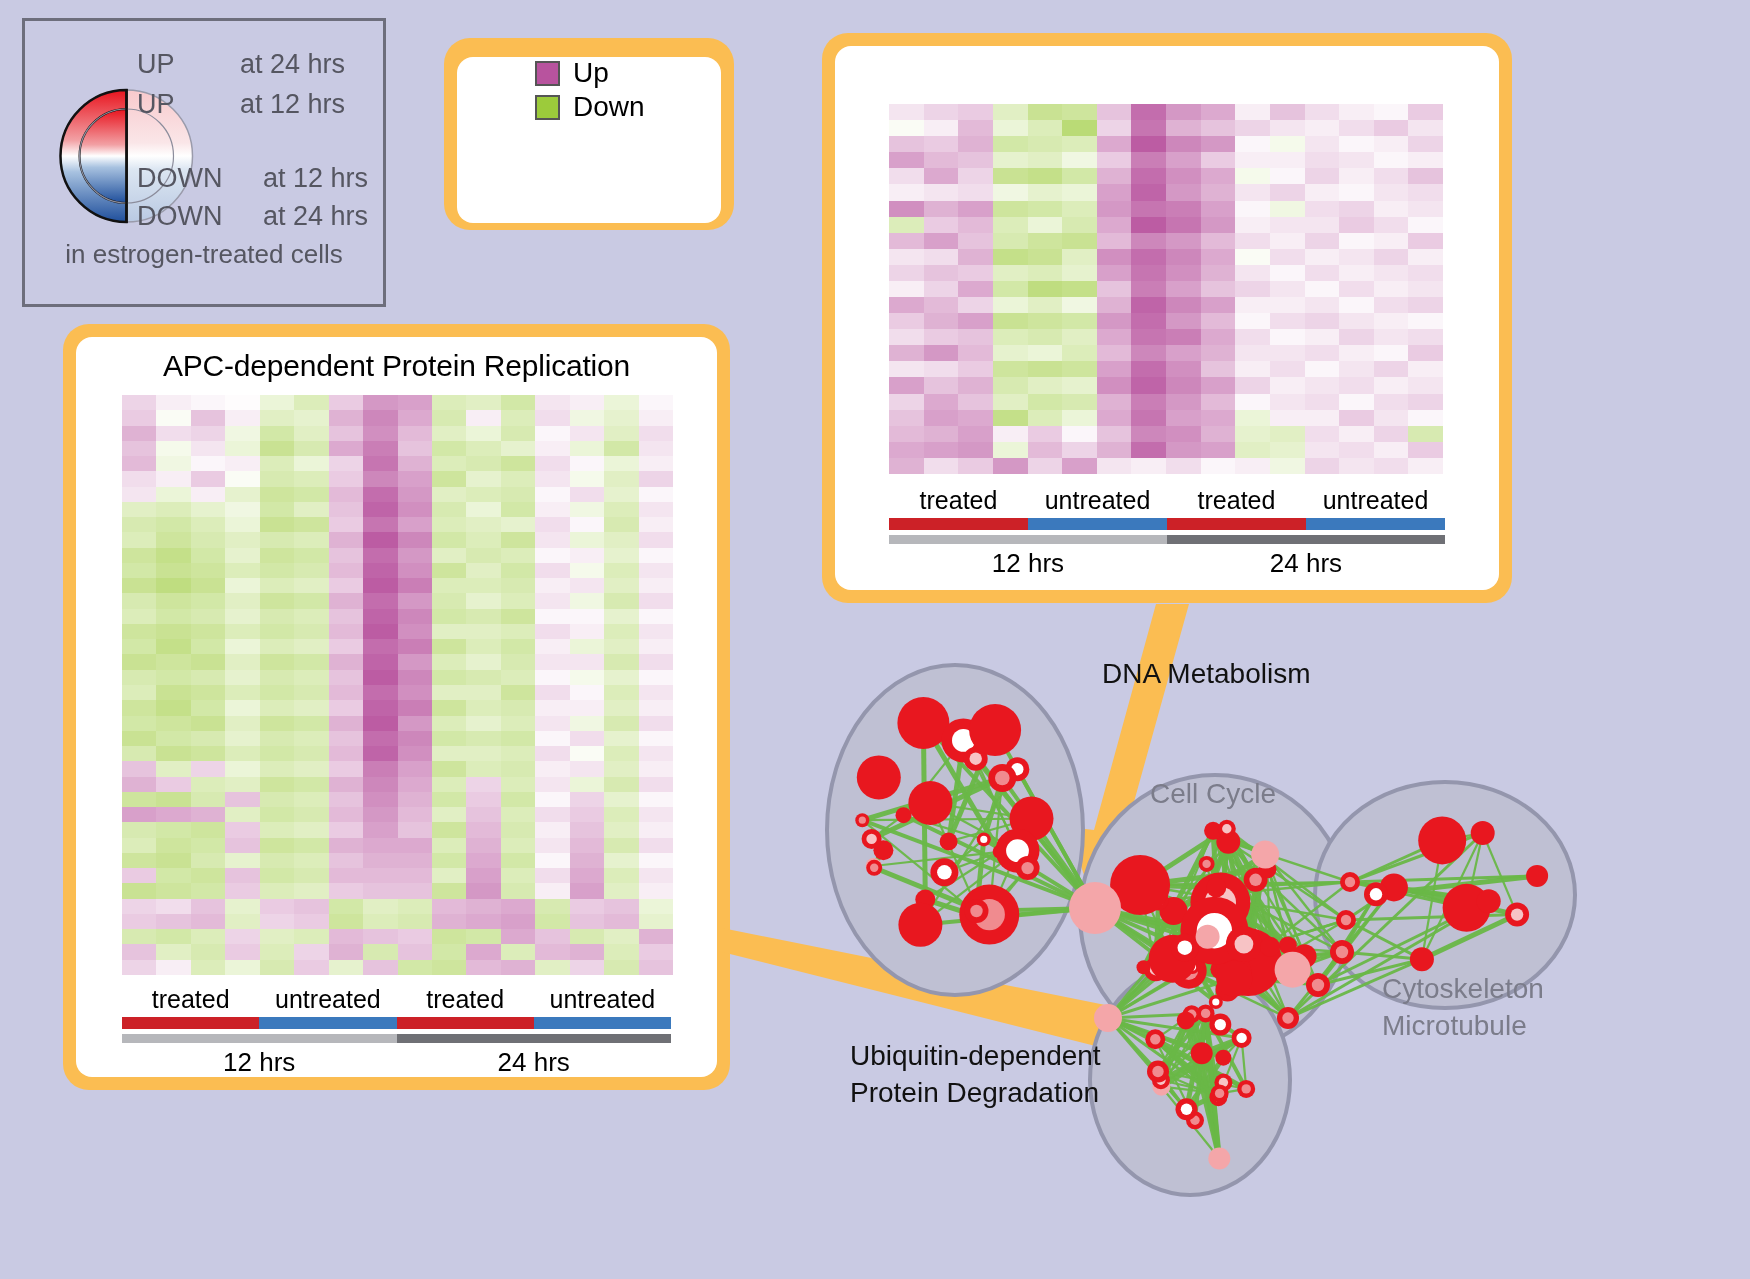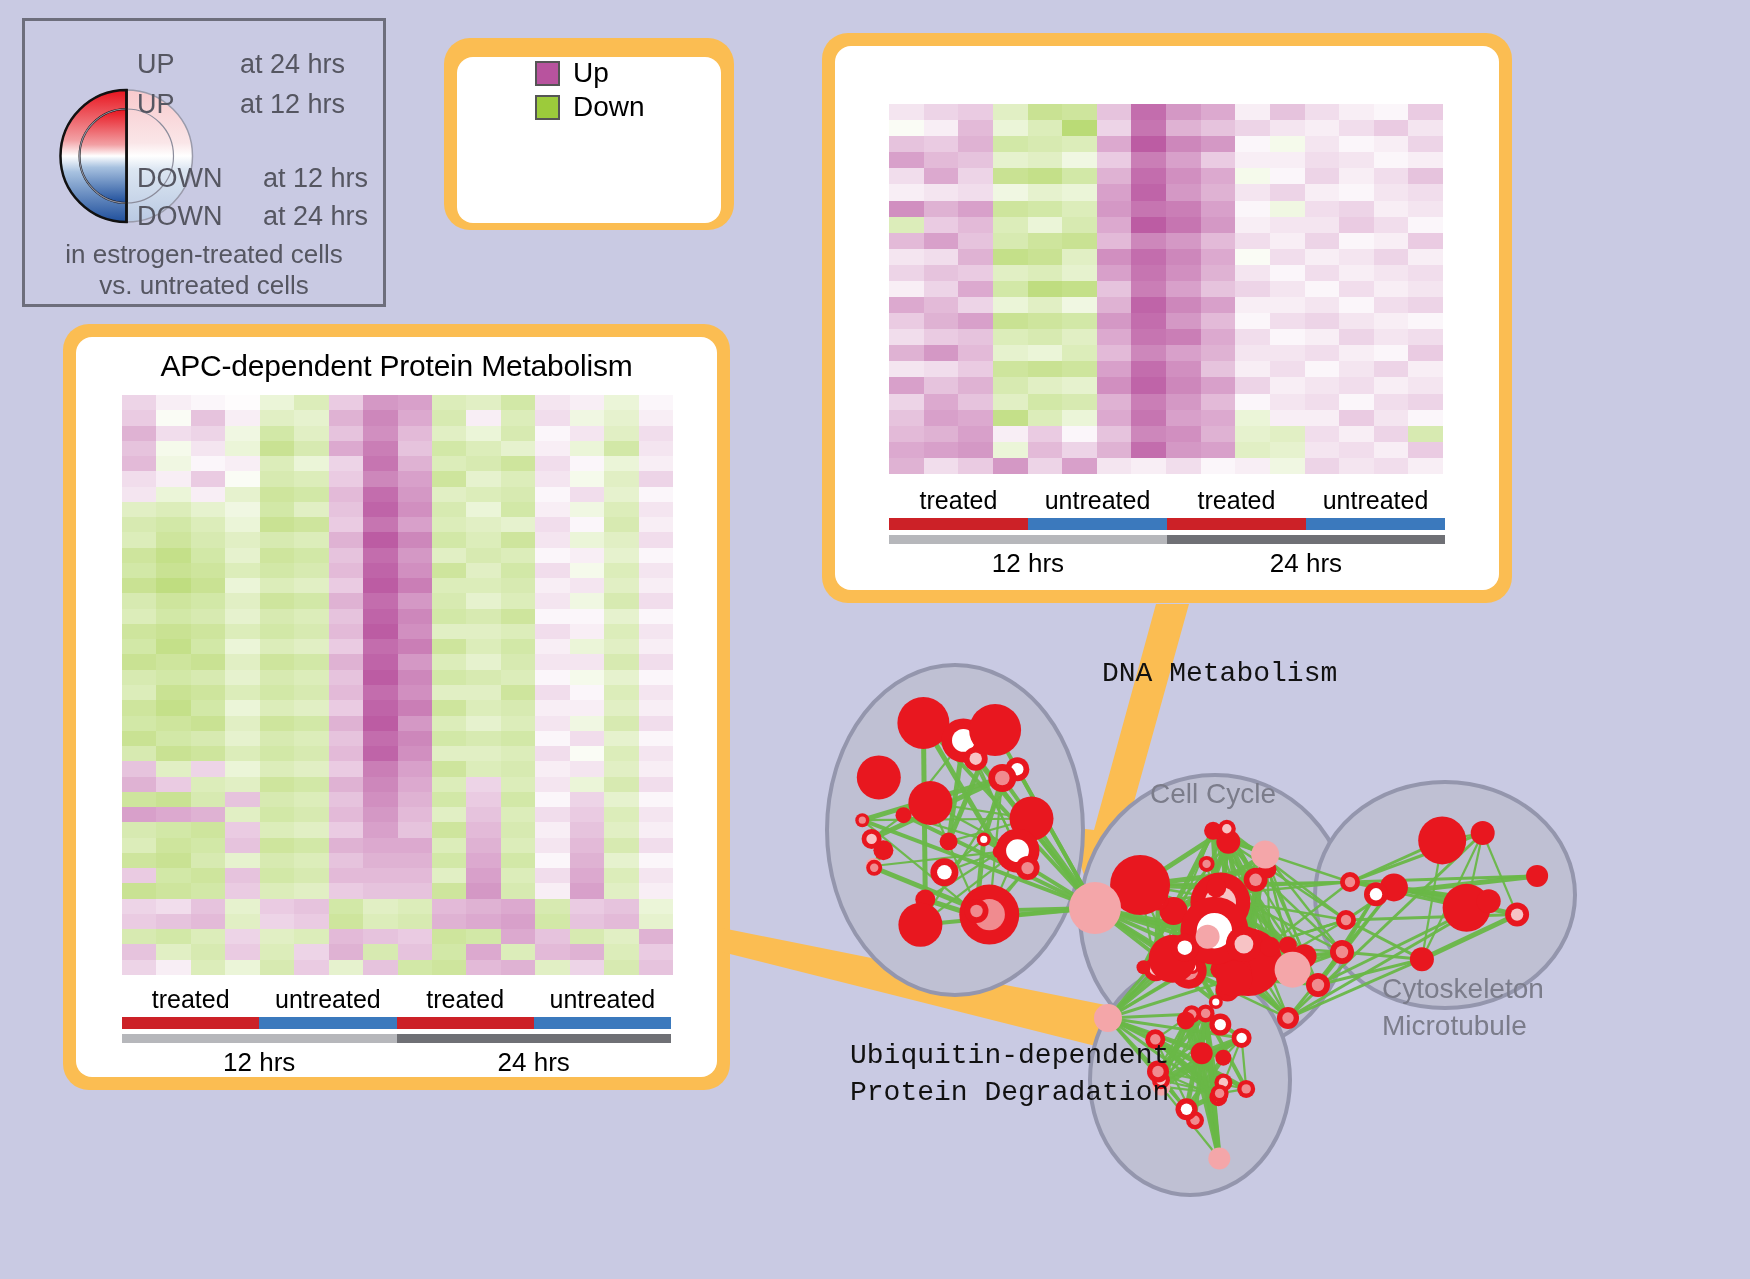--- a/index.html
+++ b/index.html
@@ -98,21 +98,21 @@
   
   #network { position:absolute; left:790px; top:620px; width:960px; height:659px; }
   #network svg { display:block; }
   .cluster-label {
     position:absolute;
     font-size:28px;
     white-space:nowrap;
     line-height:1.14;
   }
   .cl-gray { color:#7b7c8a; }
-  .cl-black{ color:#111;font-family:Liberation Mono, monospace; }
+  .cl-black{ color:#111; }
 
   
   #connectors { position:absolute; left:0; top:0; width:1750px; height:1279px; pointer-events:none; }
 </style>
 </head>
 <body>
 
 <div id="key-box">
   <svg id="key-donut" viewBox="0 0 135 230">
     <defs>
@@ -164,21 +164,20 @@
 
   <div class="key-row" style="left:112px; top:180px;">
     <span>DOWN</span>
   </div>
   <div class="key-row" style="left:238px; top:180px;">
     <span>at 24 hrs</span>
   </div>
 
   <div class="key-sub" style="top:218px;">
     <div>in estrogen-treated cells</div>
-    <div>vs. untreated cells</div>
   </div>
 </div>
 
 <div class="panel" id="legend-box">
   <div class="panel-inner">
     <div class="legend-items">
       <div class="legend-item">
         <span class="legend-swatch" id="sw-up" style="background: rgb(184, 83, 158);"></span>
         <span class="legend-label">Up</span>
       </div>
@@ -584,21 +583,21 @@
       <div class="time-labels" id="tlbl-rf">
           <span>12 hrs</span>
           <span>24 hrs</span>
         </div>
     </div>
   </div>
 </div>
 
 <div class="panel" id="panel-apc">
   <div class="panel-inner">
-    <div class="panel-title">APC-dependent Protein Metabolism</div>
+    <div class="panel-title">APC-dependent Protein Replication</div>
     <div class="hm-wrap" style="left:46px; top:58px; width:551px; height:580px;">
       <div class="hm" id="hm-apc" style="grid-template-columns: repeat(16, 1fr); grid-template-rows: repeat(38, 1fr); height: 100%;">
           <i style="background:rgb(237,212,231)"></i>
           <i style="background:rgb(248,238,245)"></i>
           <i style="background:rgb(251,246,250)"></i>
           <i style="background:rgb(254,252,253)"></i>
           <i style="background:rgb(235,245,216)"></i>
           <i style="background:rgb(220,237,186)"></i>
           <i style="background:rgb(234,203,226)"></i>
           <i style="background:rgb(212,152,197)"></i>

